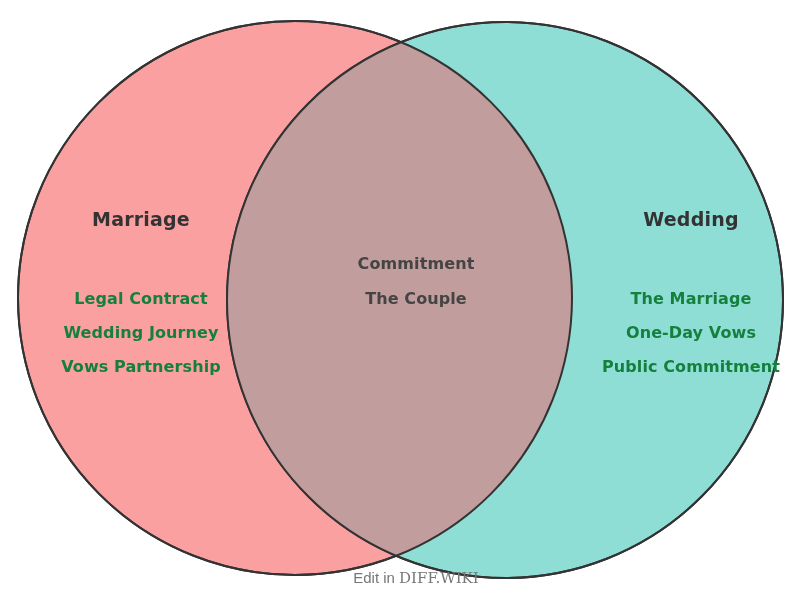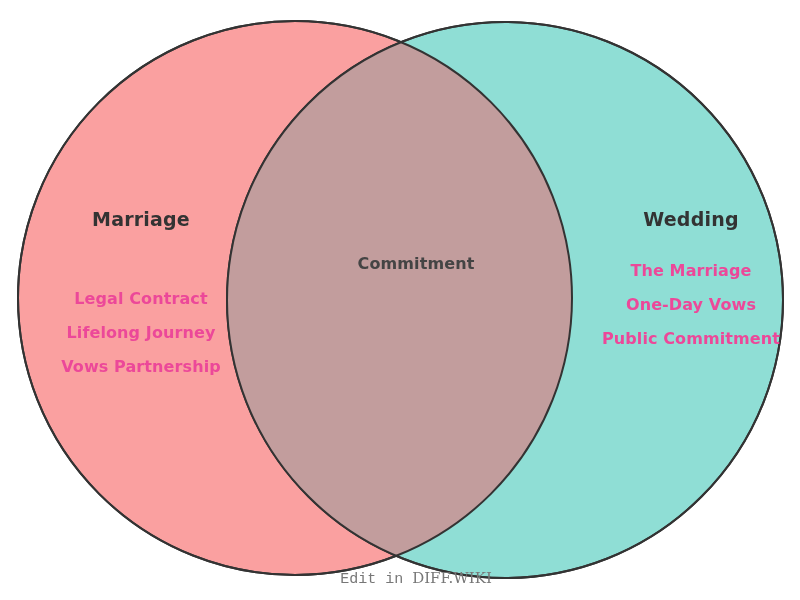--- a/index.html
+++ b/index.html
@@ -56,41 +56,41 @@
   .item-list {
     list-style: none;
     margin: 0;
     padding: 0;
   }
 
   .item {
     font-family: "DejaVu Sans", sans-serif;
     font-size: 16px;
     font-weight: bold;
-    color: #ec4899;
+    color: #15803d;
     white-space: nowrap;
     line-height: 34px;
     letter-spacing: 0.1px;
   }
 
   
   #left-set {
     left: 25px;
     top: 208px;
     width: 200px;
   }
   #left-set .set-title { margin-bottom: 52px; }
 
   
   #right-set {
     left: 575px;
     top: 208px;
     width: 200px;
   }
-  #right-set .set-title { margin-bottom: 24px; }
+  #right-set .set-title { margin-bottom: 52px; }
 
   
   #center-set {
     left: 300px;
     top: 246px;
     width: 200px;
   }
   #center-set .item {
     color: #444444;
     line-height: 35px;
@@ -101,21 +101,21 @@
     position: absolute;
     left: 0;
     top: 569px;
     width: 800px;
     text-align: center;
     font-size: 15px;
     color: #777777;
     white-space: nowrap;
   }
   #footer-watermark .wm-prefix {
-    font-family: Liberation Mono, monospace;
+    font-family: Liberation Sans, sans-serif;
   }
   #footer-watermark .wm-brand {
     font-family: "DejaVu Serif", serif;
   }
 </style>
 </head>
 <body>
 
 <div id="venn-stage">
 
@@ -137,28 +137,29 @@
     <circle cx="295" cy="298" r="277" fill="none" stroke="#333333" stroke-width="2"></circle>
     <circle cx="505" cy="300" r="278" fill="none" stroke="#333333" stroke-width="2"></circle>
   </svg>
 
   <div class="text-layer">
 
     <div class="set-group" id="left-set">
       <div class="set-title">Marriage</div>
       <ul class="item-list">
         <li class="item">Legal Contract</li>
-        <li class="item">Lifelong Journey</li>
+        <li class="item">Wedding Journey</li>
         <li class="item">Vows Partnership</li>
       </ul>
     </div>
 
     <div class="set-group" id="center-set">
       <ul class="item-list">
         <li class="item">Commitment</li>
+        <li class="item">The Couple</li>
       </ul>
     </div>
 
     <div class="set-group" id="right-set">
       <div class="set-title">Wedding</div>
       <ul class="item-list">
         <li class="item">The Marriage</li>
         <li class="item">One-Day Vows</li>
         <li class="item">Public Commitment</li>
       </ul>

